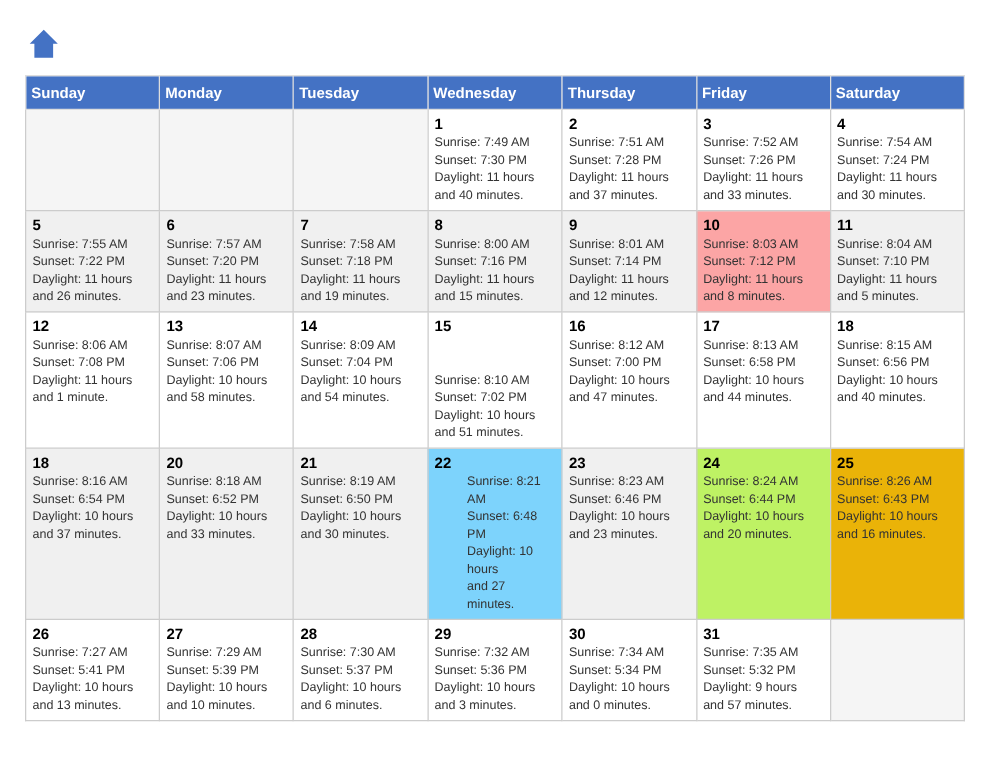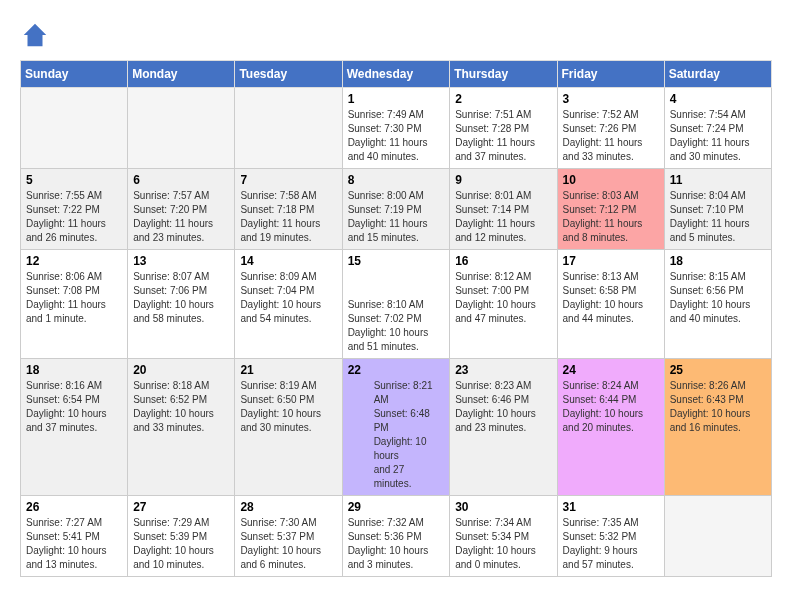--- a/index.html
+++ b/index.html
@@ -166,21 +166,21 @@
         <td style="background: rgb(240, 240, 240);">
           <span class="day-num">7</span>
           <div class="cell-content" style="white-space: pre-line;">Sunrise: 7:58 AM
 Sunset: 7:18 PM
 Daylight: 11 hours
 and 19 minutes.</div>
         </td>
         <td style="background: rgb(240, 240, 240);">
           <span class="day-num">8</span>
           <div class="cell-content" style="white-space: pre-line;">Sunrise: 8:00 AM
-Sunset: 7:19 PM
+Sunset: 7:16 PM
 Daylight: 11 hours
 and 15 minutes.</div>
         </td>
         <td style="background: rgb(240, 240, 240);">
           <span class="day-num">9</span>
           <div class="cell-content" style="white-space: pre-line;">Sunrise: 8:01 AM
 Sunset: 7:14 PM
 Daylight: 11 hours
 and 12 minutes.</div>
         </td>
@@ -265,42 +265,42 @@
 Daylight: 10 hours
 and 33 minutes.</div>
         </td>
         <td style="background: rgb(240, 240, 240);">
           <span class="day-num">21</span>
           <div class="cell-content" style="white-space: pre-line;">Sunrise: 8:19 AM
 Sunset: 6:50 PM
 Daylight: 10 hours
 and 30 minutes.</div>
         </td>
-        <td style="background: #c4b5fd;">
+        <td style="background: #7dd3fc;">
           <span class="day-num">22</span>
           <div class="cell-content" style="white-space: pre-line; margin-left: 26px;">Sunrise: 8:21 AM
 Sunset: 6:48 PM
 Daylight: 10 hours
 and 27 minutes.</div>
         </td>
         <td style="background: rgb(240, 240, 240);">
           <span class="day-num">23</span>
           <div class="cell-content" style="white-space: pre-line;">Sunrise: 8:23 AM
 Sunset: 6:46 PM
 Daylight: 10 hours
 and 23 minutes.</div>
         </td>
-        <td style="background: #f0abfc;">
+        <td style="background: #bef264;">
           <span class="day-num">24</span>
           <div class="cell-content" style="white-space: pre-line;">Sunrise: 8:24 AM
 Sunset: 6:44 PM
 Daylight: 10 hours
 and 20 minutes.</div>
         </td>
-        <td style="background: #fdba74;">
+        <td style="background: #eab308;">
           <span class="day-num">25</span>
           <div class="cell-content" style="white-space: pre-line;">Sunrise: 8:26 AM
 Sunset: 6:43 PM
 Daylight: 10 hours
 and 16 minutes.</div>
         </td>
       </tr>
       <tr>
         <td>
           <span class="day-num">26</span>

